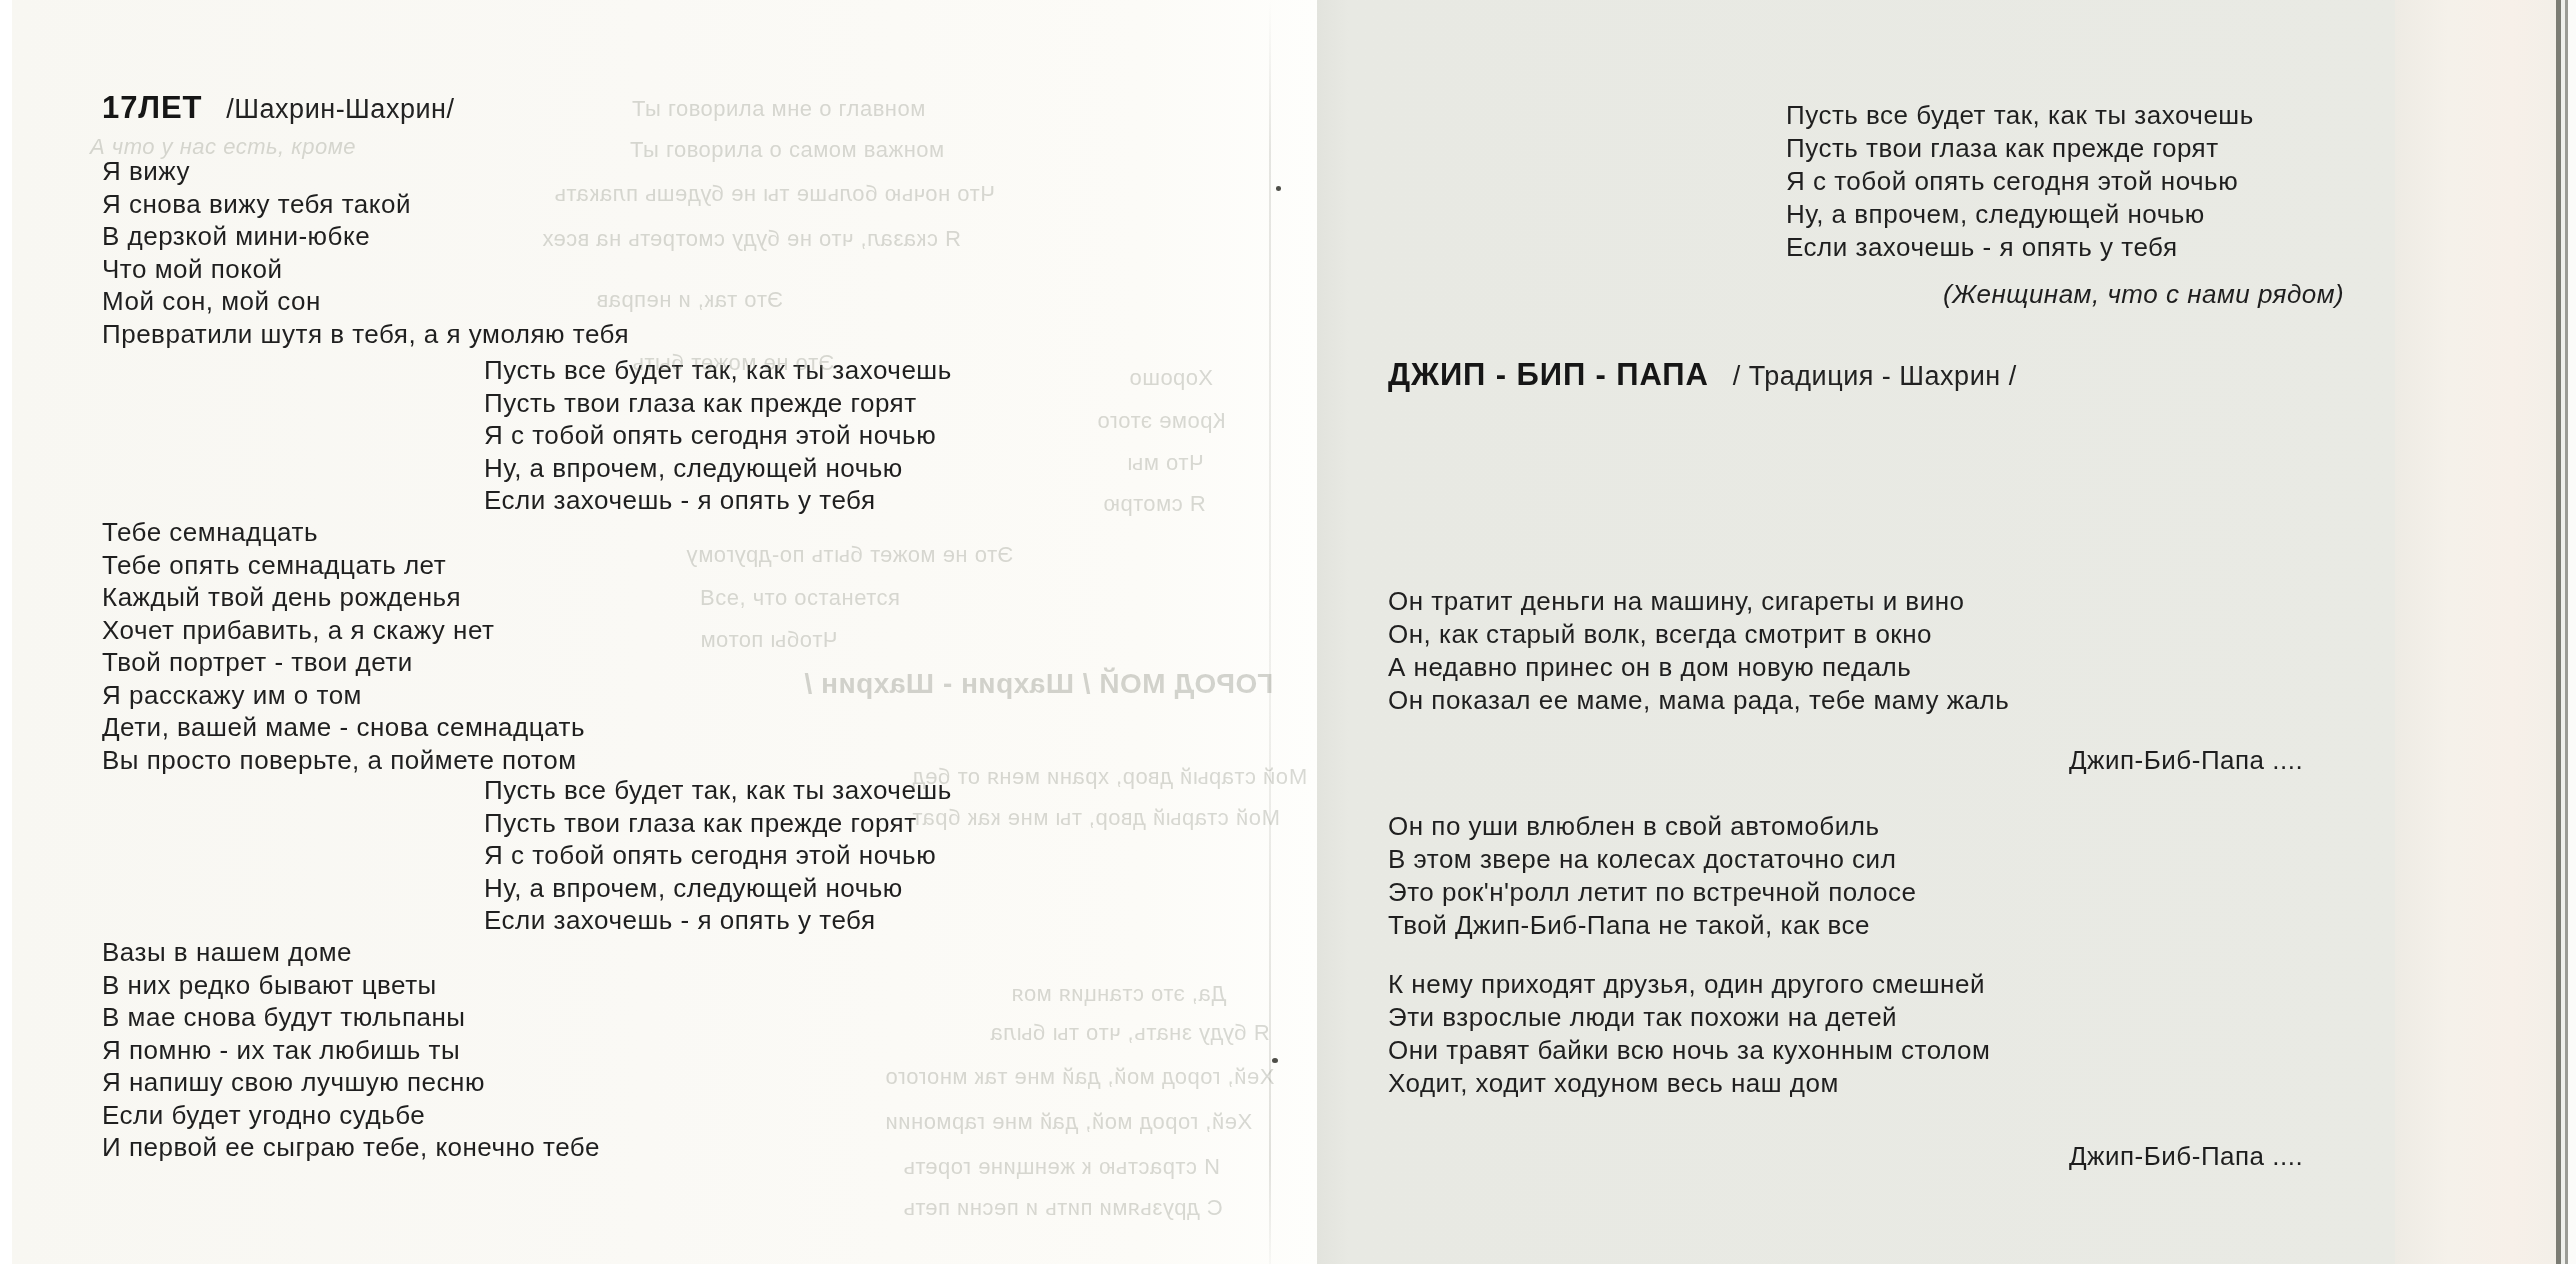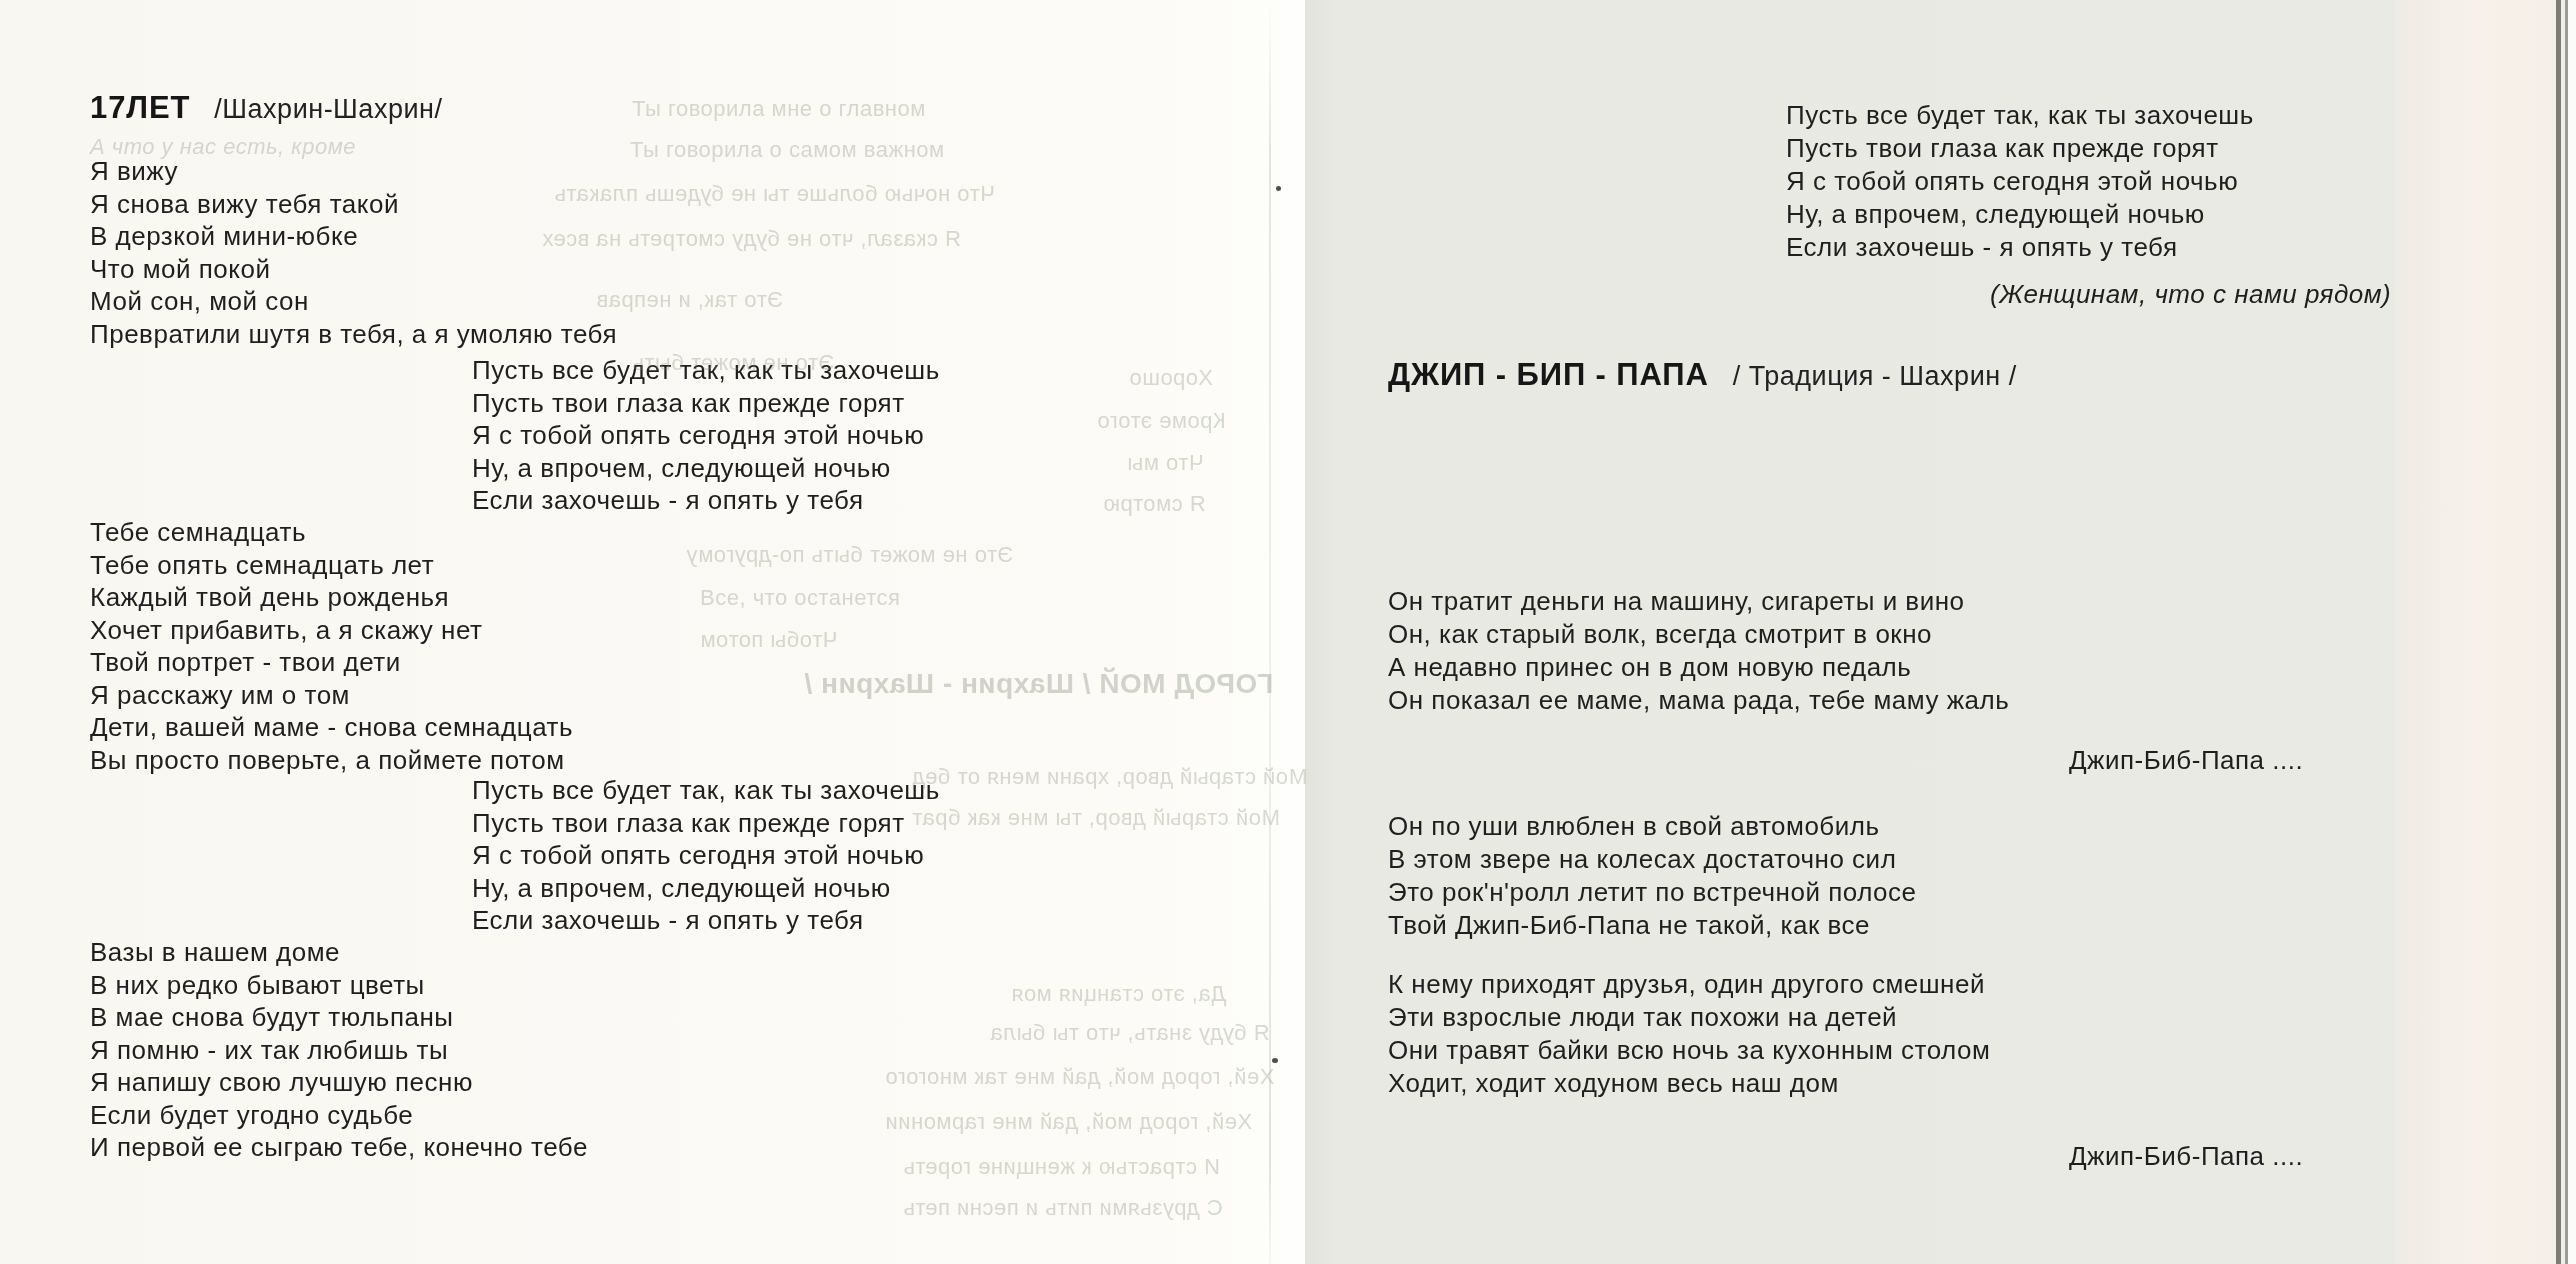--- a/index.html
+++ b/index.html
@@ -1,20 +1,20 @@
 <!DOCTYPE html>
 <html style="font-size:14.4px"><head>
 <meta charset="utf-8">
 <style>
   html,body{margin:0;padding:0;background:#ffffff;}
   .scan{position:relative;width:2576px;height:1264px;overflow:hidden;
         font-family:"Liberation Sans",sans-serif;color:#1e1e1e;}
 
   
-  .page{position:absolute;top:0;height:1264px;}
+  .page{position:absolute;top:0;height:1264px;margin-left:12px;}
   .page-left{left:0;width:1305px;
     background:linear-gradient(to right,#f8f7f2 0px,#faf9f5 632px,#fcfbf7 1129px,#fefefc 1305px);}
   .page-right{left:1305px;width:1271px;
     background:linear-gradient(to right,#e2e3dd 0px,#e8e9e3 32px,#e9eae4 1088px,#e9eae4 1090px);}
   .right-strip{position:absolute;left:2395px;top:0;width:162px;height:1264px;
     background:linear-gradient(to right,#eeebe4 0px,#f5f1ea 54px,#f7f0e9 117px,#f3efe8 162px);}
   .edge-line-1{position:absolute;left:2556px;top:0;width:4.5px;height:1264px;background:#7b7c74;}
   .edge-gap{position:absolute;left:2561px;top:0;width:4.5px;height:1264px;background:#eff0ec;}
   .edge-line-2{position:absolute;left:2565px;top:0;width:2.7px;height:1264px;background:#9b9c96;}
   .edge-margin{position:absolute;left:2568px;top:0;width:8.1px;height:1264px;background:#fbfbf9;}
@@ -34,21 +34,21 @@
 
   
   .b-ltitle{left:90px;top:90px;}
   .b-ls1{left:90px;top:155px;}
   .b-lch1{left:472px;top:354px;}
   .b-ls2{left:90px;top:516px;}
   .b-lch2{left:472px;top:774px;}
   .b-ls3{left:90px;top:936px;}
 
   .b-rch{left:1786px;top:99px;}
-  .b-rded{left:1990px;top:279px;}
+  .b-rded{left:1943px;top:279px;}
   .b-rtitle{left:1388px;top:357px;}
   .b-rs1{left:1388px;top:420px;}
   .b-rs2{left:1388px;top:585px;}
   .b-rref1{left:2069px;top:745px;}
   .b-rs3{left:1388px;top:810px;}
   .b-rs4{left:1388px;top:968px;}
   .b-rref2{left:2069px;top:1141px;}
 
   
   .ghost-layer{position:absolute;left:0;top:0;width:100%;height:100%;pointer-events:none;}

